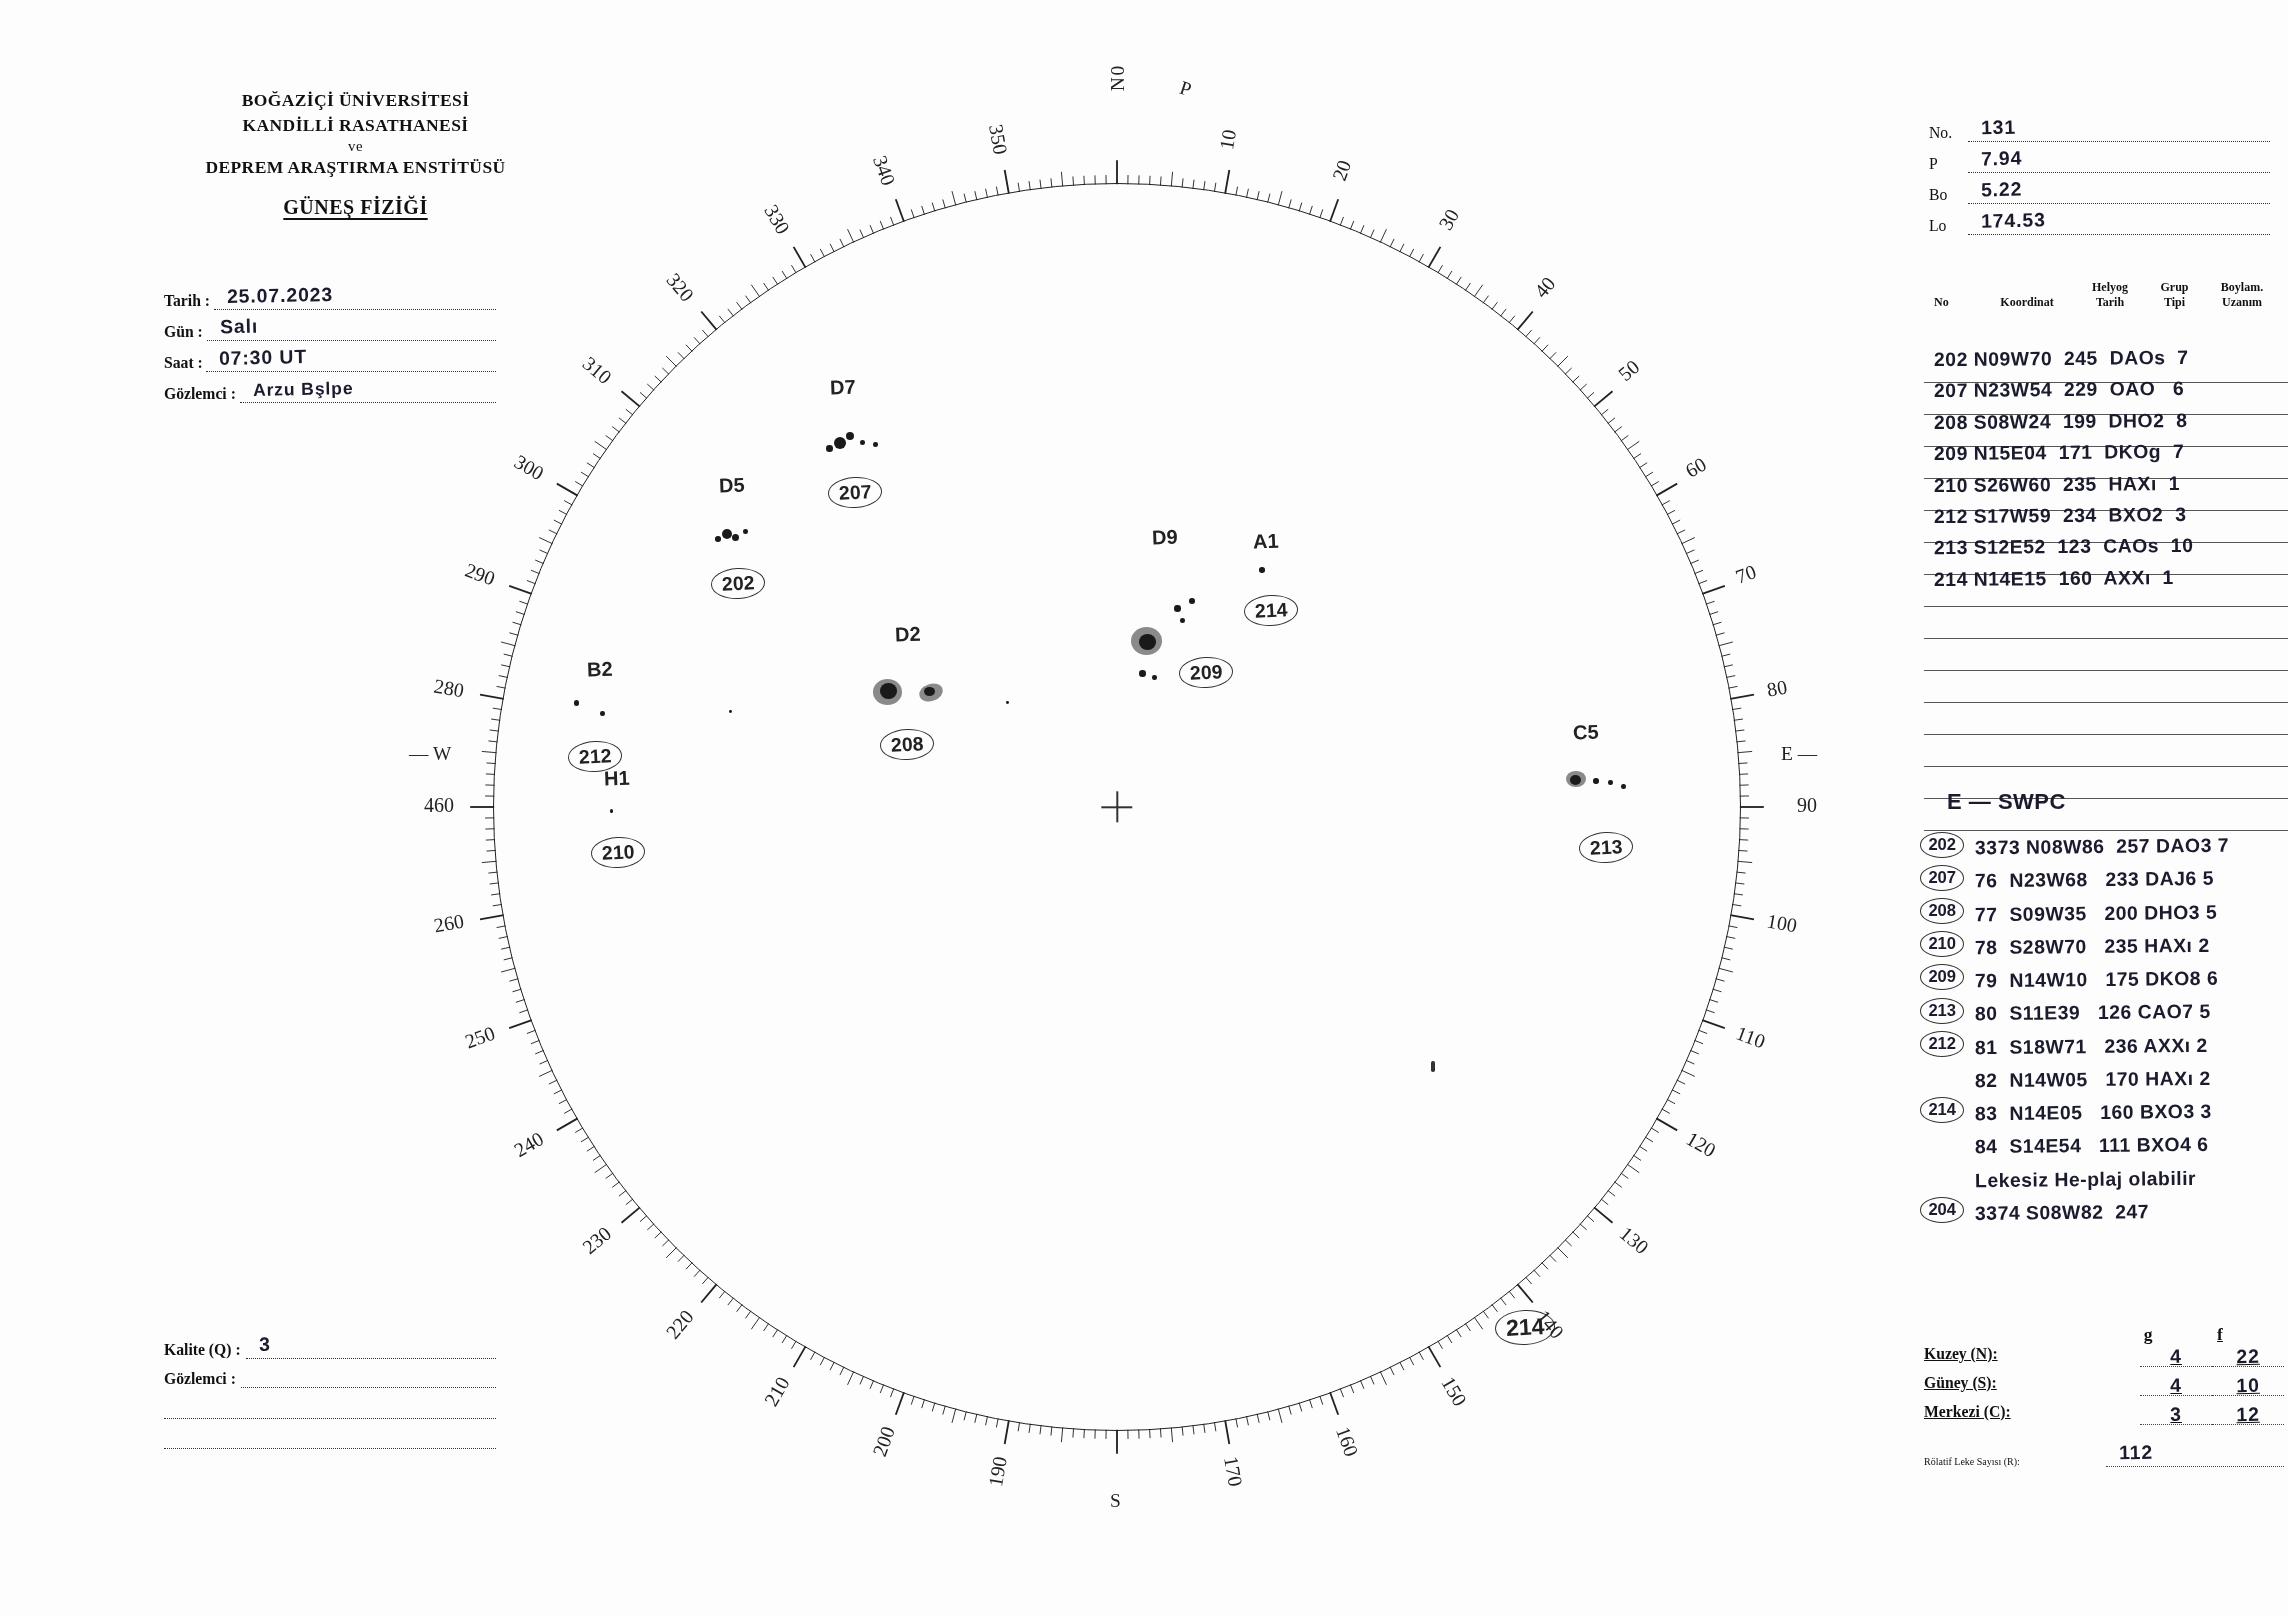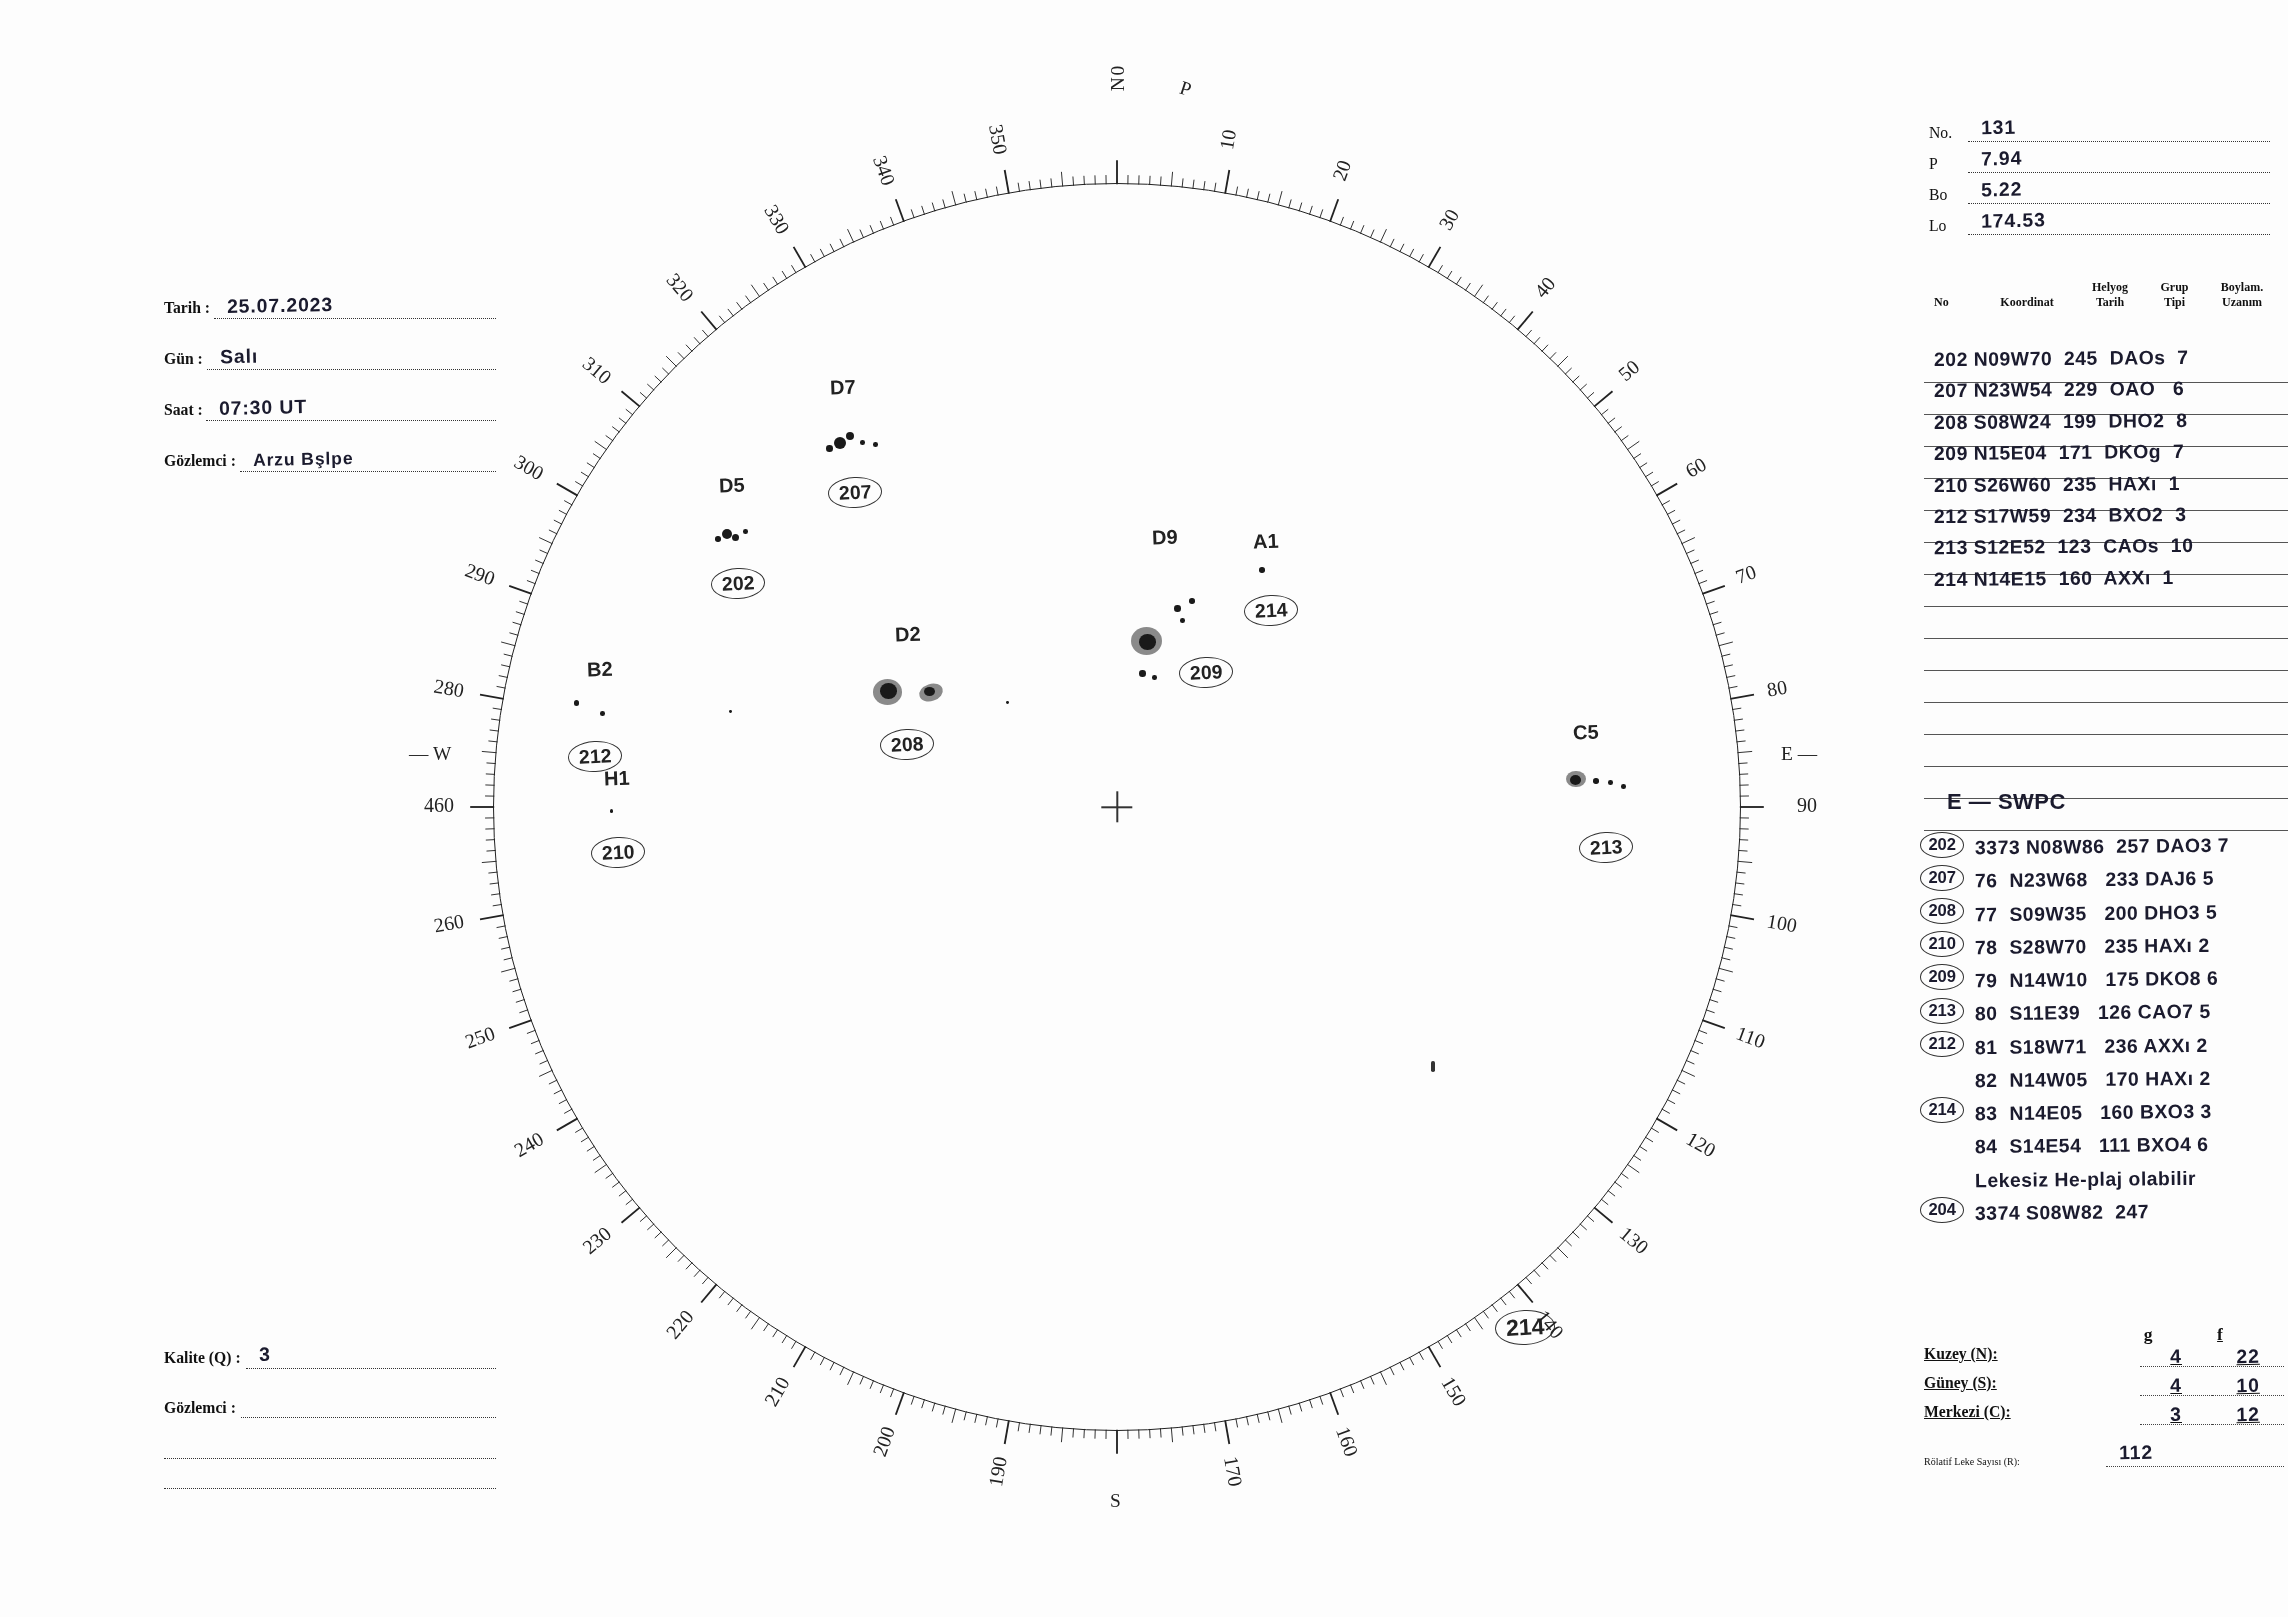--- a/index.html
+++ b/index.html
@@ -6,21 +6,21 @@
   body{width:2289px;height:1618px;font-family:"Liberation Serif",serif;color:#111;position:relative;overflow:hidden;}
   .sheet{position:absolute;inset:0;background:#fdfdfd;}
 
   
   .header{position:absolute;left:171px;top:88px;width:369px;text-align:center;}
   .header .line{font-family:"Liberation Serif",serif;font-weight:bold;font-size:17.5px;letter-spacing:0.4px;line-height:1.42;}
   .header .ve{font-weight:normal;font-size:14.8px;line-height:1.2;}
   .header .title{font-weight:bold;font-size:20px;margin-top:15.7px;letter-spacing:0.5px;text-decoration:underline;text-underline-offset:3.7px;}
 
   .fields{position:absolute;left:164px;top:279px;width:332px;}
-  .frow{display:flex;height:31px;margin-top:20px;}
+  .frow{display:flex;align-items:flex-end;height:31px;}
   .flabel{font-weight:bold;font-size:15.7px;white-space:nowrap;}
   .fdots{flex:1;border-bottom:1.8px dotted #333;margin-left:3.7px;position:relative;height:19.4px;}
   .hand{font-family:"Liberation Sans",sans-serif;font-size:19.4px;color:#1b1b2e;position:absolute;left:13px;bottom:1.8px;white-space:nowrap;
         transform:rotate(-1.2deg);font-weight:600;letter-spacing:0.9px;}
   .hand.sm{font-size:17.5px;}
 
   
   .quality{position:absolute;left:164px;top:1329px;width:332px;}
   .quality .frow{height:29.5px;}
   .qdots{flex:1;border-bottom:1.8px dotted #333;margin-left:5.5px;height:18.5px;position:relative;}
@@ -75,20 +75,27 @@
   .cval .hand{position:static;display:block;text-align:center;left:auto;}
   .rrel{display:flex;align-items:flex-end;height:31px;margin-top:3.7px;}
   .rrel .cname{font-size:10px;font-weight:normal;}
   .rrel .rdots2{flex:1;border-bottom:1.8px dotted #444;height:21px;position:relative;margin-left:3.7px;}
 </style>
 </head>
 <body>
 
 <div class="sheet">
 
+  <div class="header">
+    <div class="line">BOĞAZİÇİ ÜNİVERSİTESİ</div>
+    <div class="line">KANDİLLİ RASATHANESİ</div>
+    <div class="line ve">ve</div>
+    <div class="line">DEPREM ARAŞTIRMA ENSTİTÜSÜ</div>
+    <div class="title">GÜNEŞ FİZİĞİ</div>
+  </div>
 
   <div class="fields">
     <div class="frow">
       <span class="flabel">Tarih :</span>
       <span class="fdots">
         <span class="hand">25.07.2023</span>
       </span>
     </div>
     <div class="frow">
       <span class="flabel">Gün :</span>

